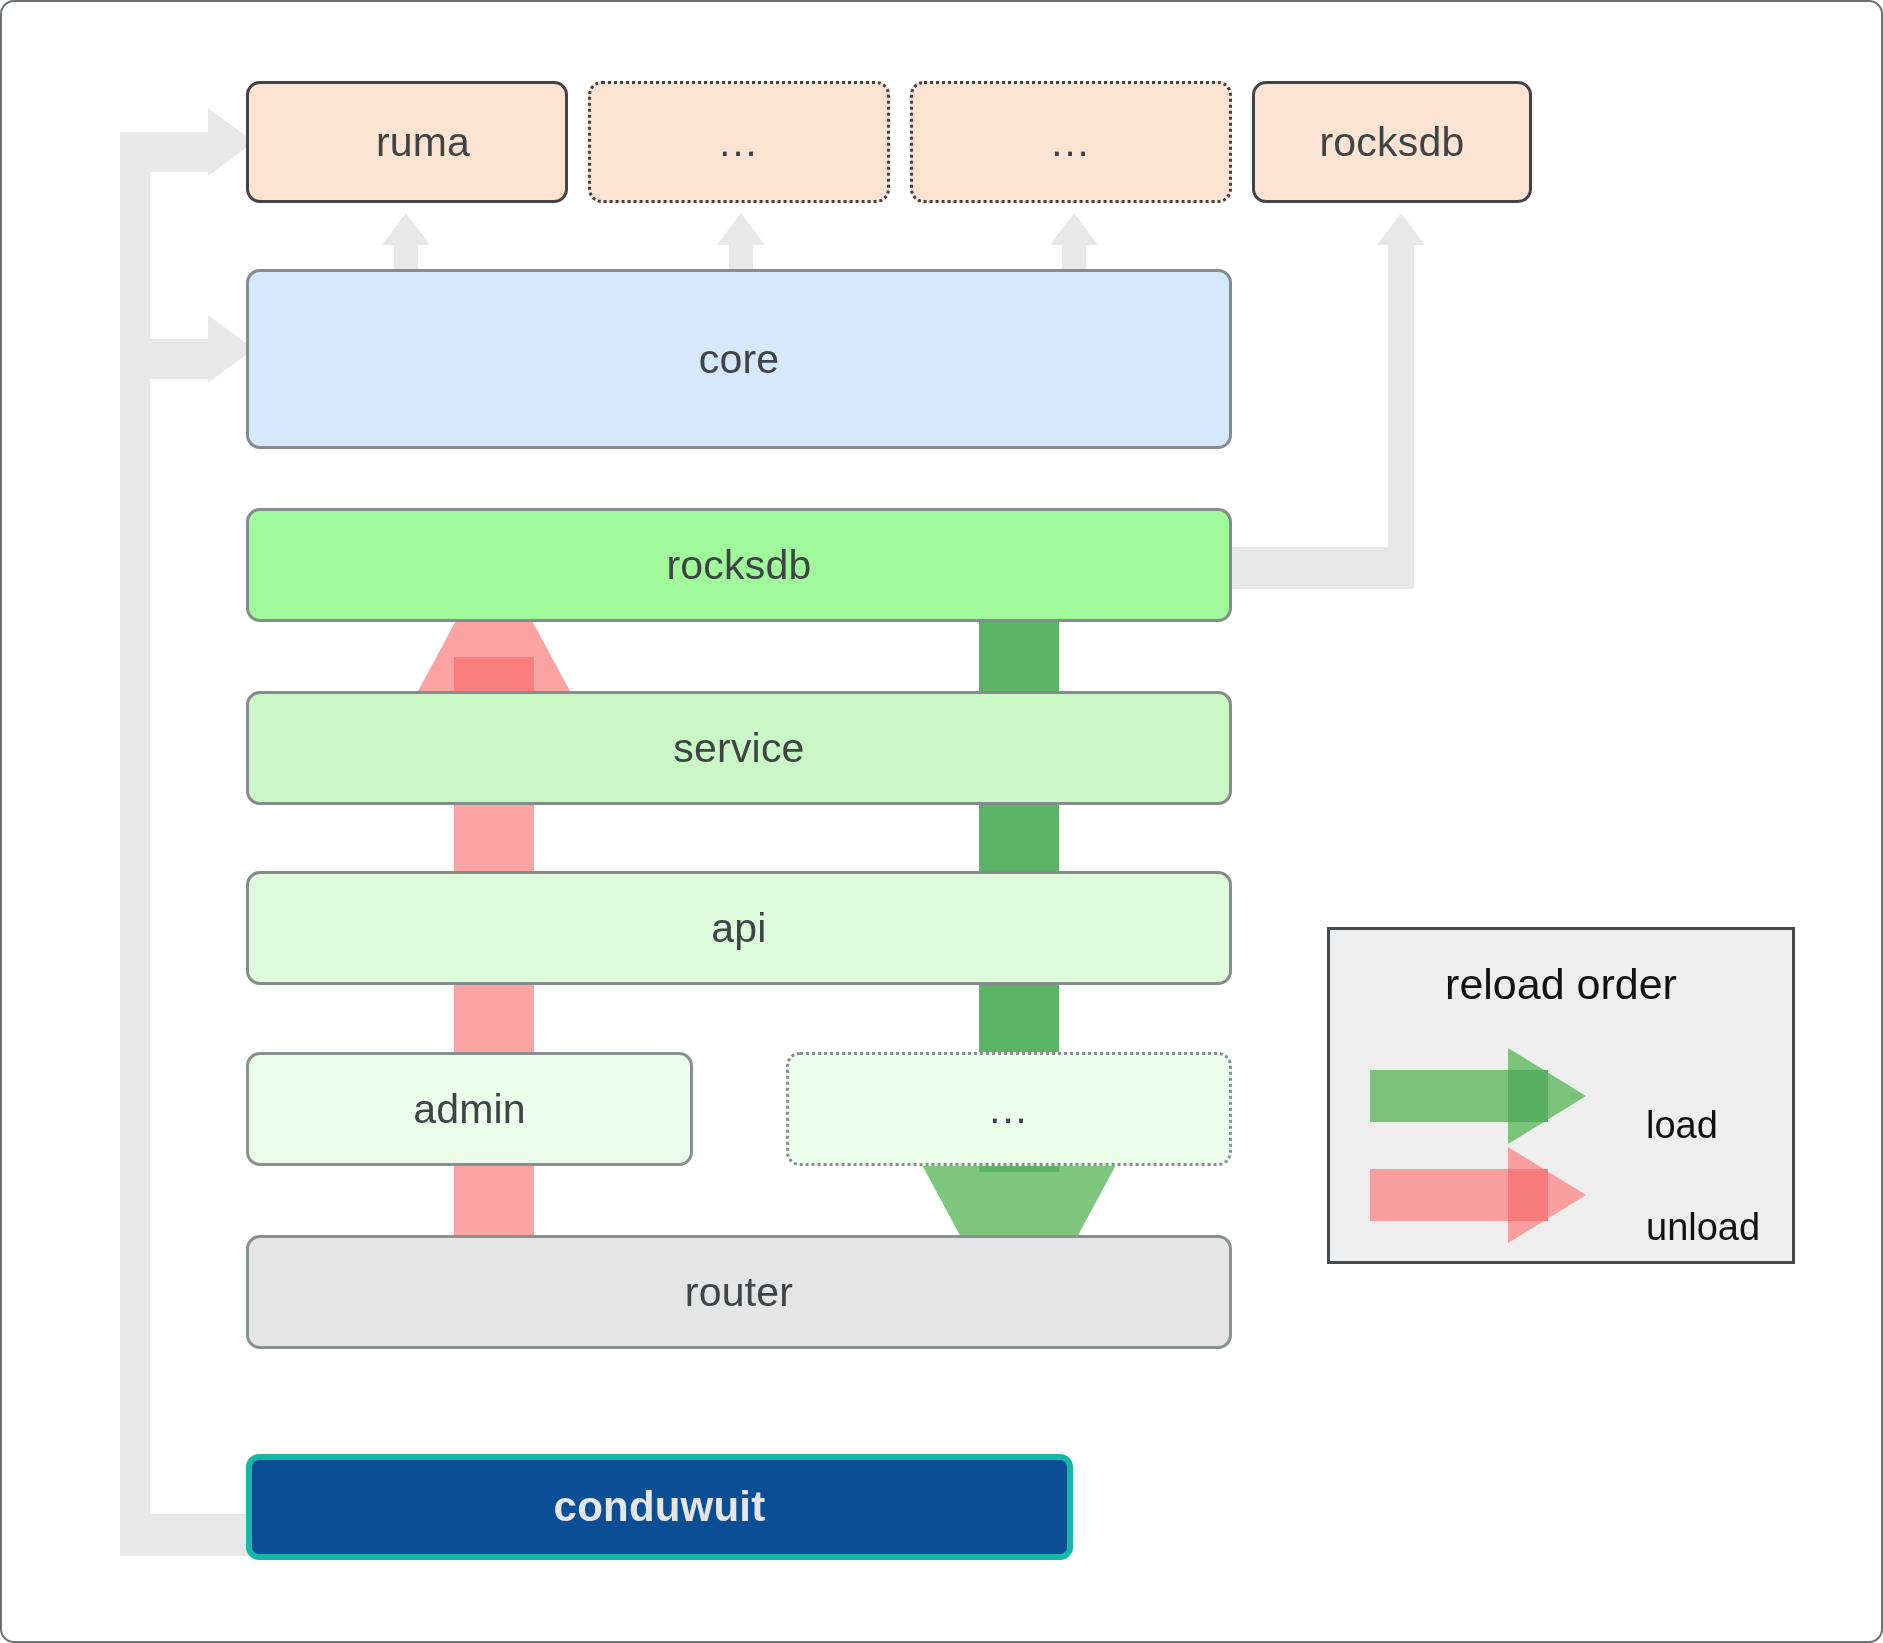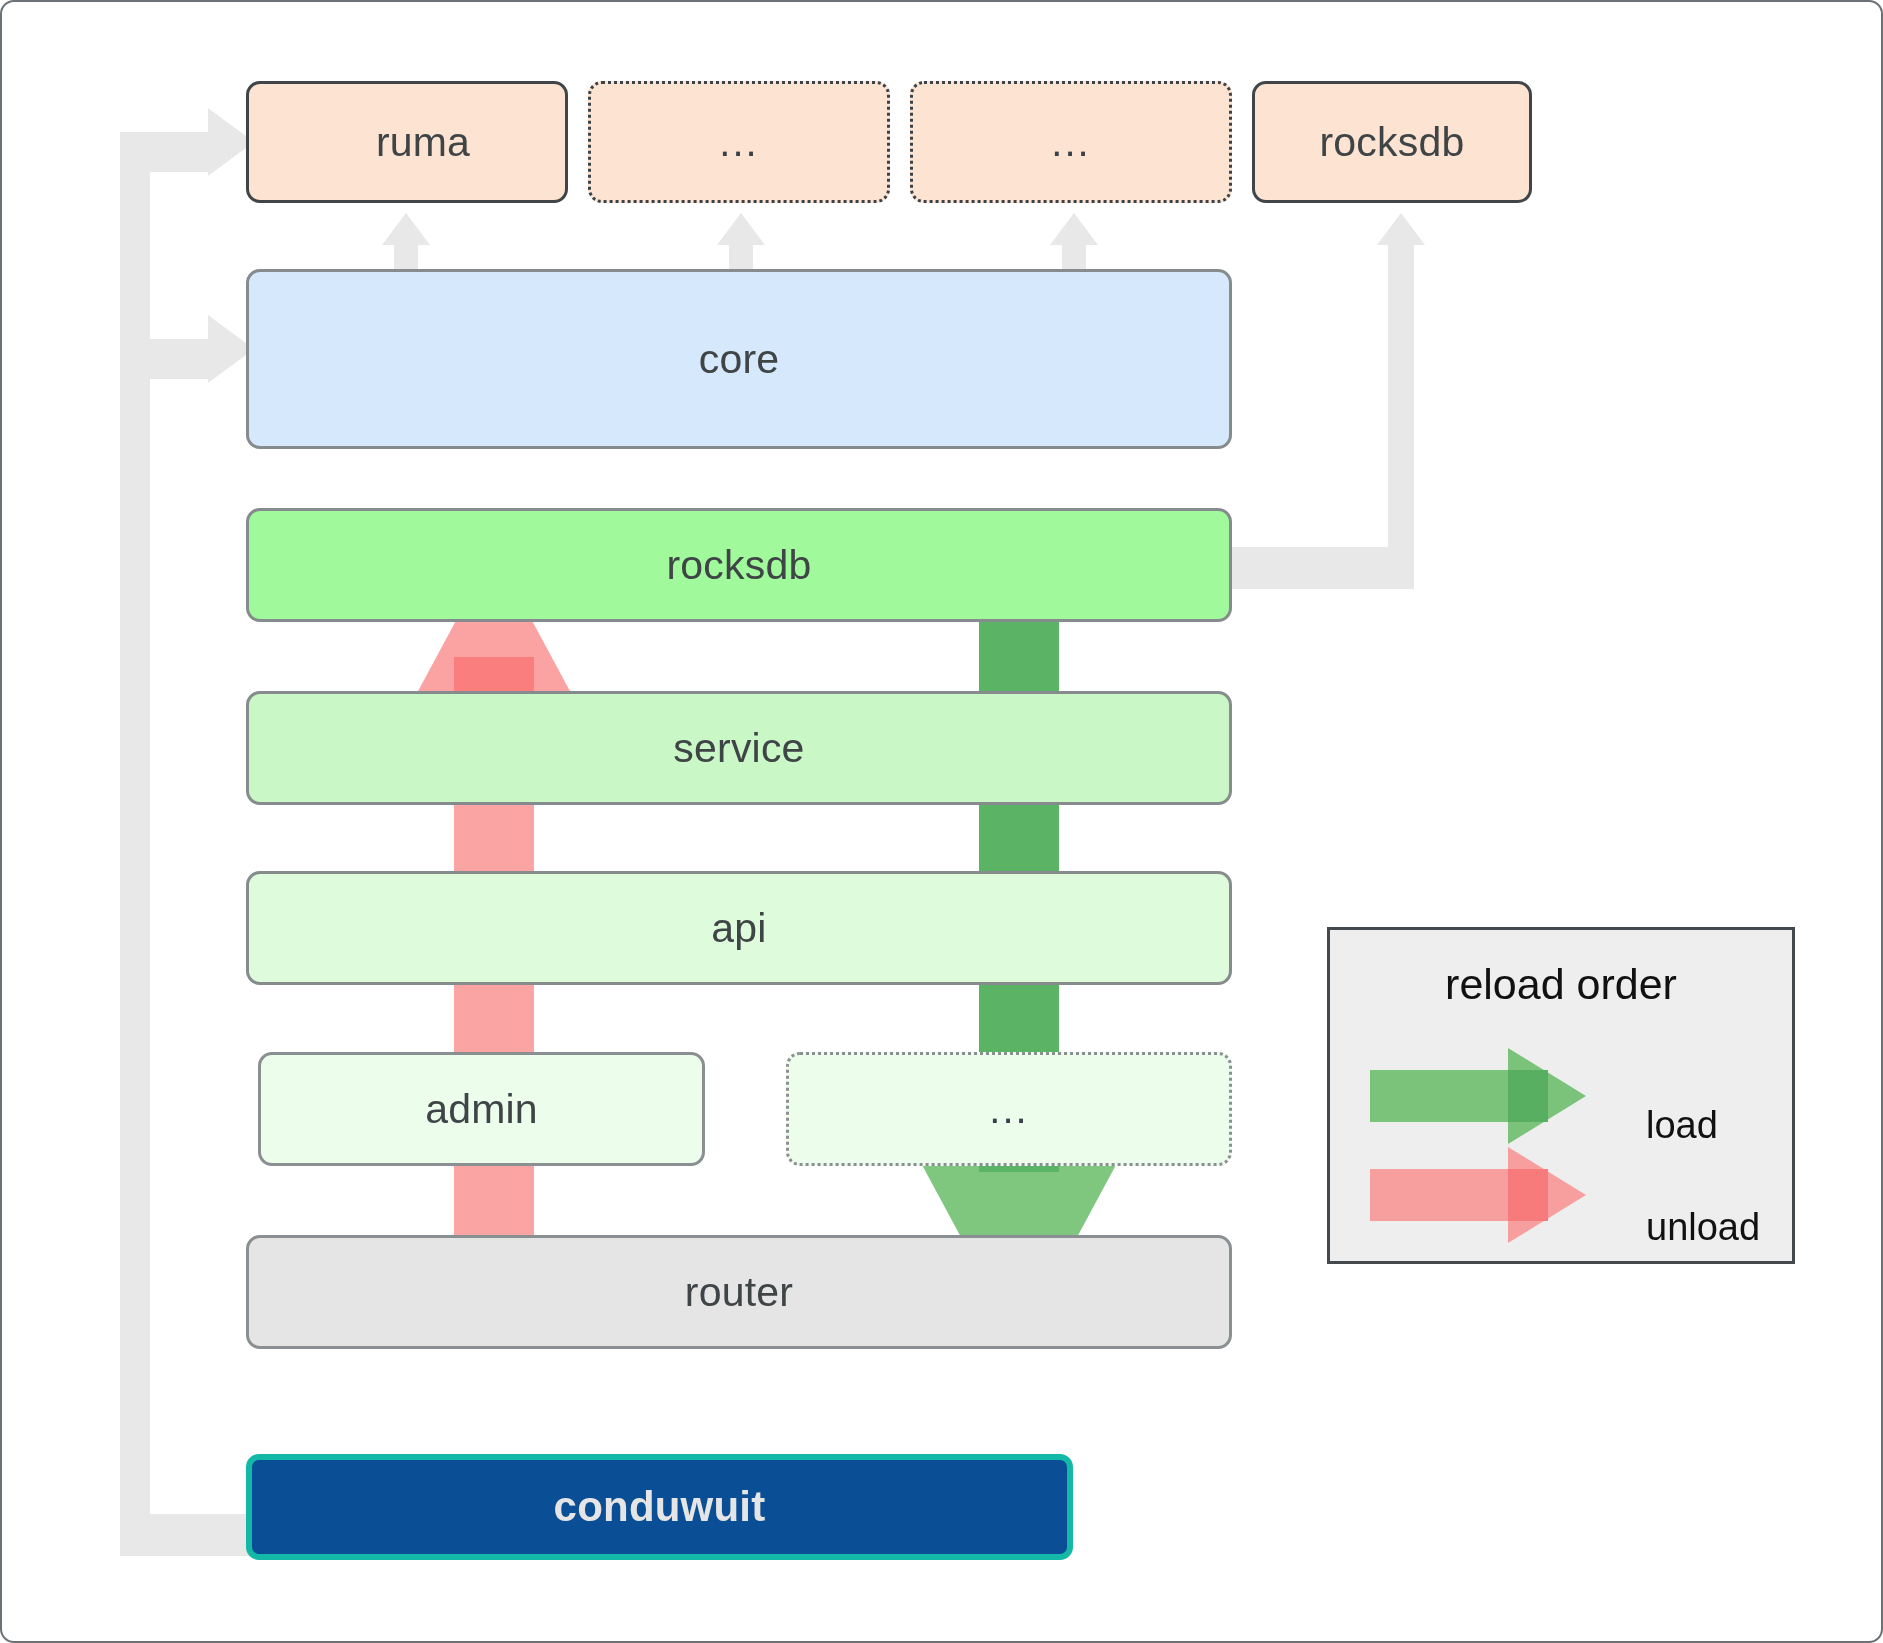--- a/index.html
+++ b/index.html
@@ -47,21 +47,21 @@
   }
   #service{
     left:244px;width:986px;top:689px;height:114px;
     background:#caf7c6;border:3px solid #868b8e;
   }
   #api{
     left:244px;width:986px;top:869px;height:114px;
     background:#defbdb;border:3px solid #868b8e;
   }
   #admin{
-    left:256px;width:447px;top:1050px;height:114px;
+    left:244px;width:447px;top:1050px;height:114px;
     background:#edfdec;border:3px solid #8a8f91;
   }
   #leafdots{
     left:784px;width:446px;top:1050px;height:114px;
     background:#edfdec;border:3px dotted #8a8f91;
   }
   #router{
     left:244px;width:986px;top:1233px;height:114px;
     background:#e5e5e5;border:3px solid #8a8f91;
   }

